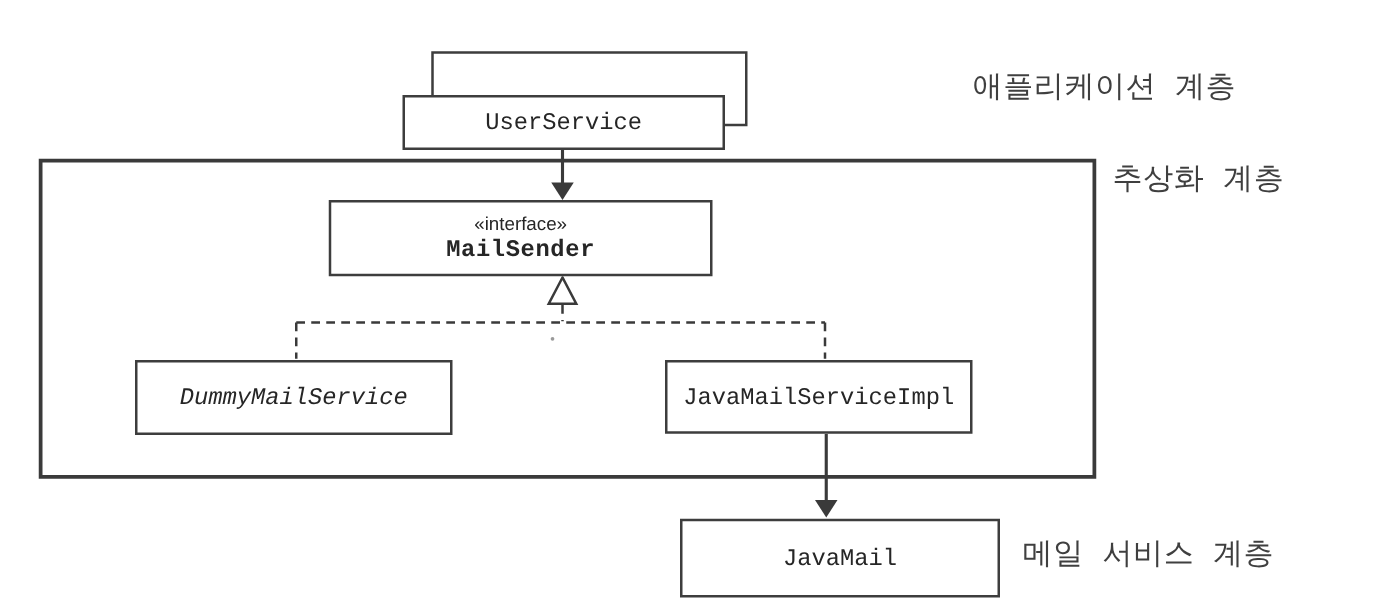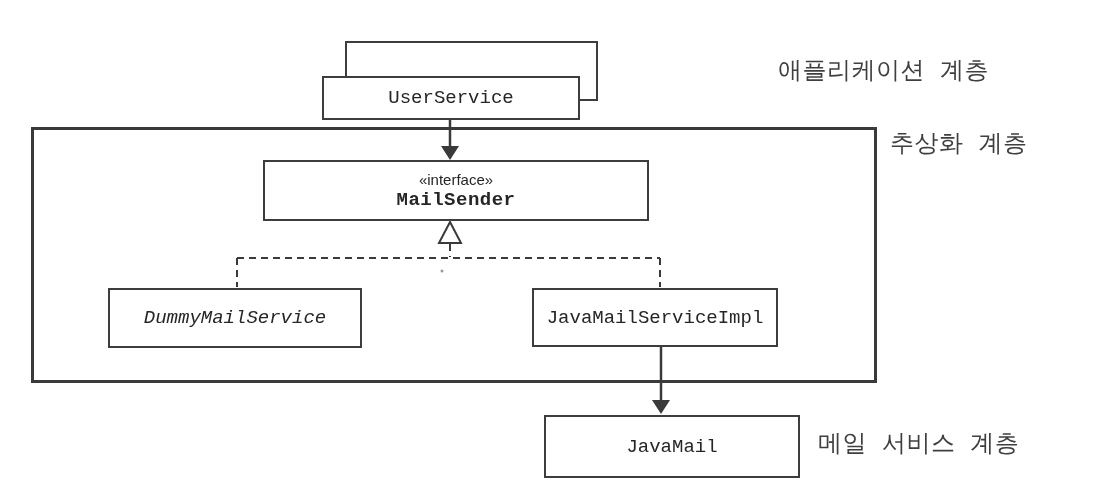--- a/index.html
+++ b/index.html
@@ -96,21 +96,21 @@
     <circle cx="442" cy="271" r="1.5" fill="#9a9a9a"></circle>
   </svg>
 
   <div class="outer-box"></div>
 
   <div class="node shadow" style="left:345px; top:41px; width:253px; height:60px;"></div>
   <div class="node" style="left:322px; top:31px; width:258px; height:44px;margin-top:45px;">
     <span>UserService</span>
   </div>
 
-  <div class="node iface" style="left:263px; top:160px; width:386px; height:61px;">
+  <div class="node iface" style="left:263px; top:160px; width:307px; height:61px;">
     <span class="stereotype">«interface»</span>
     <span class="iface-name">MailSender</span>
   </div>
 
   <div class="node" style="left:108px; top:288px; width:254px; height:60px;font-style:italic;">
     <span>DummyMailService</span>
   </div>
   <div class="node" style="left:532px; top:288px; width:246px; height:59px;">
     <span>JavaMailServiceImpl</span>
   </div>

